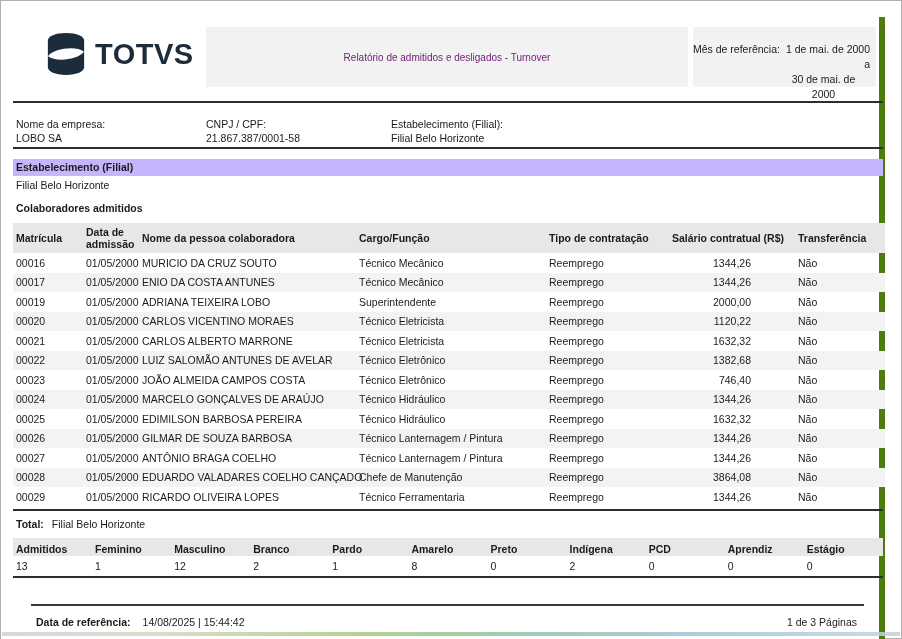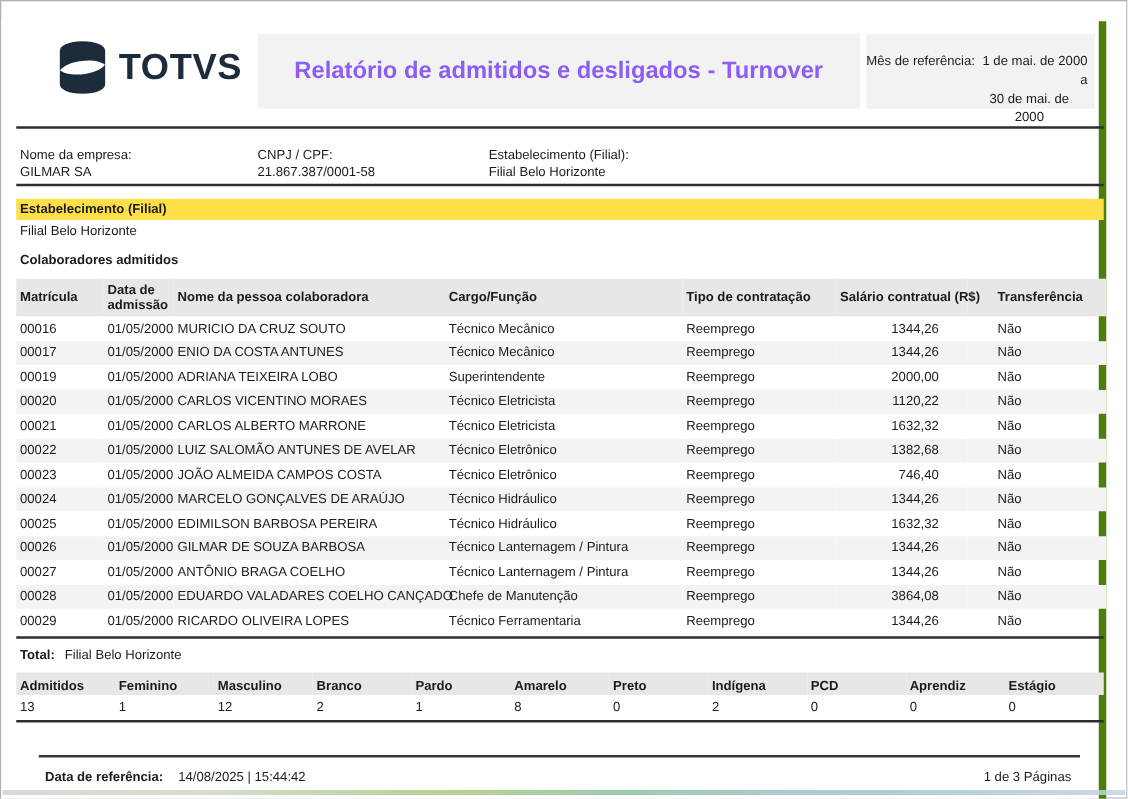--- a/index.html
+++ b/index.html
@@ -10,39 +10,39 @@
     color: #1b1b1b; background: #fff; overflow: hidden;
   }
   .canvas { position:absolute; inset:0; border:1px solid #b0b0b0; background:#fff; }
   .page { position:absolute; top:16px; left:0; width:884px; height:100%; border-right:6px solid #4d7c0f; background:#fff; }
 
   
   .logo { position:absolute; left:44px; top:15px; display:flex; align-items:center; }
   .logo-text { font-size:29px; font-weight:bold; color:#1d2c3a; letter-spacing:.5px; margin-left:8px; }
   .title-band { position:absolute; left:205px; top:10px; width:482px; height:60px; background:#f2f2f2;
     display:flex; align-items:center; justify-content:center; }
-  .title-band span { font-size:19px; font-weight:bold; color:#8b5cf6; }
+  .title-band span { font-size:10px; font-weight:normal; color:#701a75; }
   .ref-box { position:absolute; left:692px; top:10px; width:183px; height:60px; background:#f2f2f2;
     display:flex; justify-content:flex-end; padding:15px 6px 0 0; font-size:10.5px; }
   .ref-label { margin-right:5px; line-height:15px; white-space:nowrap; }
   .ref-vals { text-align:right; line-height:15px; }
   .ref-vals .l2 { padding-right:8px;text-align:center; }
 
   .hr { position:absolute; left:12px; width:870px; height:2px; background:#2e2e2e; }
   .hr1 { top:84px; } .hr2 { top:130px; } .hr3 { top:492px; } .hr4 { top:559px; }
 
   
   .company { position:absolute; top:100px; left:0; width:884px; font-size:10.5px; }
   .company .col { position:absolute; top:0; }
   .company .col.c-name { left:15px; } .company .col.c-cnpj { left:205px; } .company .col.c-branch { left:390px; }
   .company .lbl { line-height:14px; }
   .company .val { line-height:15px; }
 
   
-  .band { position:absolute; left:12px; width:870px; height:17px; background:#fde047;
+  .band { position:absolute; left:12px; width:870px; height:17px; background:#c4b5fd;
     font-size:10.5px; font-weight:bold; line-height:17px; padding-left:3px; }
   .band-estab { top:142px; }
   .txt-filial { position:absolute; left:15px; top:162px; font-size:10.5px; }
   .txt-colab  { position:absolute; left:15px; top:185px; font-size:10.5px; font-weight:bold; }
 
   
   table { border-collapse:collapse; table-layout:fixed; }
   .admitted { position:absolute; left:12px; top:206px; width:870px; font-size:10.5px; }
   .admitted th { background:#e7e7e7; font-weight:bold; text-align:left; vertical-align:middle;
     height:30px; padding:0 0 0 3px; line-height:12px; white-space:nowrap; }
@@ -94,21 +94,21 @@
         <div class="l1">1 de mai. de 2000  a</div>
         <div class="l2">30 de mai. de 2000</div>
       </span>
     </div>
 
     <div class="hr hr1"></div>
 
     <div class="company">
       <div class="col c-name">
         <div class="lbl">Nome da empresa:</div>
-        <div class="val">GILMAR SA</div>
+        <div class="val">LOBO SA</div>
       </div>
       <div class="col c-cnpj">
         <div class="lbl">CNPJ / CPF:</div>
         <div class="val">21.867.387/0001-58</div>
       </div>
       <div class="col c-branch">
         <div class="lbl">Estabelecimento (Filial):</div>
         <div class="val">Filial Belo Horizonte</div>
       </div>
     </div>

